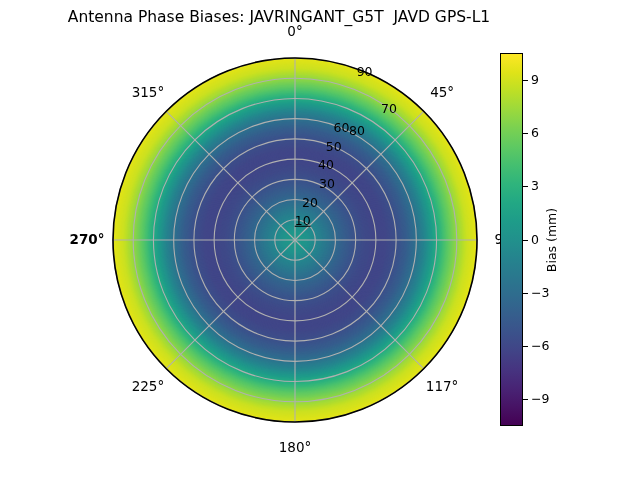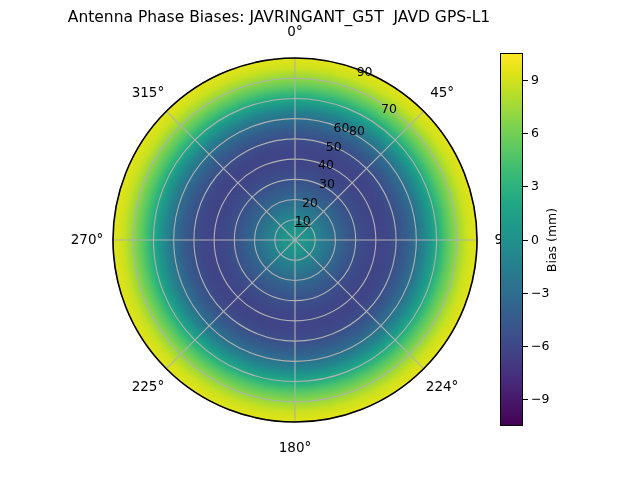--- a/index.html
+++ b/index.html
@@ -384,24 +384,24 @@
         <div class="r-label" style="left: 247px; top: 55.2px; transform: translate(-50%, -50%); margin-left: 33px;">70</div>
         <div class="r-label" style="left: 247.9px; top: 36.5px; transform: translate(-50%, -50%); margin-top: 40px;">80</div>
         <div class="r-label" style="left: 255.6px; top: 17.9px; transform: translate(-50%, -50%);">90</div>
       </div>
   </div>
 
   <div id="theta-labels">
       <div class="theta-label" style="left: 295px; top: 32px; transform: translate(-50%, -50%);">0°</div>
       <div class="theta-label" style="left: 442.1px; top: 92.9px; transform: translate(-50%, -50%);">45°</div>
       <div class="theta-label" style="left: 503px; top: 240px; transform: translate(-50%, -50%);">90</div>
-      <div class="theta-label" style="left: 442.1px; top: 387.1px; transform: translate(-50%, -50%);">224°</div>
+      <div class="theta-label" style="left: 442.1px; top: 387.1px; transform: translate(-50%, -50%);">117°</div>
       <div class="theta-label" style="left: 295px; top: 448px; transform: translate(-50%, -50%); text-align: right;">180°</div>
       <div class="theta-label" style="left: 147.9px; top: 387.1px; transform: translate(-50%, -50%);">225°</div>
-      <div class="theta-label" style="left: 87px; top: 240px; transform: translate(-50%, -50%);">270°</div>
+      <div class="theta-label" style="left: 87px; top: 240px; transform: translate(-50%, -50%); font-weight: bold;">270°</div>
       <div class="theta-label" style="left: 147.9px; top: 92.9px; transform: translate(-50%, -50%);">315°</div>
     </div>
 
   <div id="colorbar-axes">
     <div id="colorbar-gradient" style="background: linear-gradient(rgb(253, 231, 37) 0%, rgb(223, 227, 24) 5%, rgb(189, 223, 38) 10%, rgb(155, 217, 60) 15%, rgb(122, 209, 81) 20%, rgb(94, 201, 98) 25%, rgb(68, 191, 112) 30%, rgb(47, 180, 124) 35%, rgb(34, 168, 132) 40%, rgb(30, 156, 137) 45%, rgb(33, 145, 140) 50%, rgb(37, 132, 142) 55%, rgb(42, 120, 142) 60%, rgb(47, 108, 142) 65%, rgb(53, 95, 141) 70%, rgb(59, 82, 139) 75%, rgb(65, 68, 135) 80%, rgb(70, 52, 128) 85%, rgb(72, 36, 117) 90%, rgb(71, 19, 101) 95%, rgb(68, 1, 84) 100%);"></div>
     <div id="colorbar-ticks">
         <div class="cb-tick" style="top: 26.64px;"></div>
         <div class="cb-ticklabel" style="top: 26.64px;">9</div>
         <div class="cb-tick" style="top: 79.93px;"></div>
         <div class="cb-ticklabel" style="top: 79.93px;">6</div>

